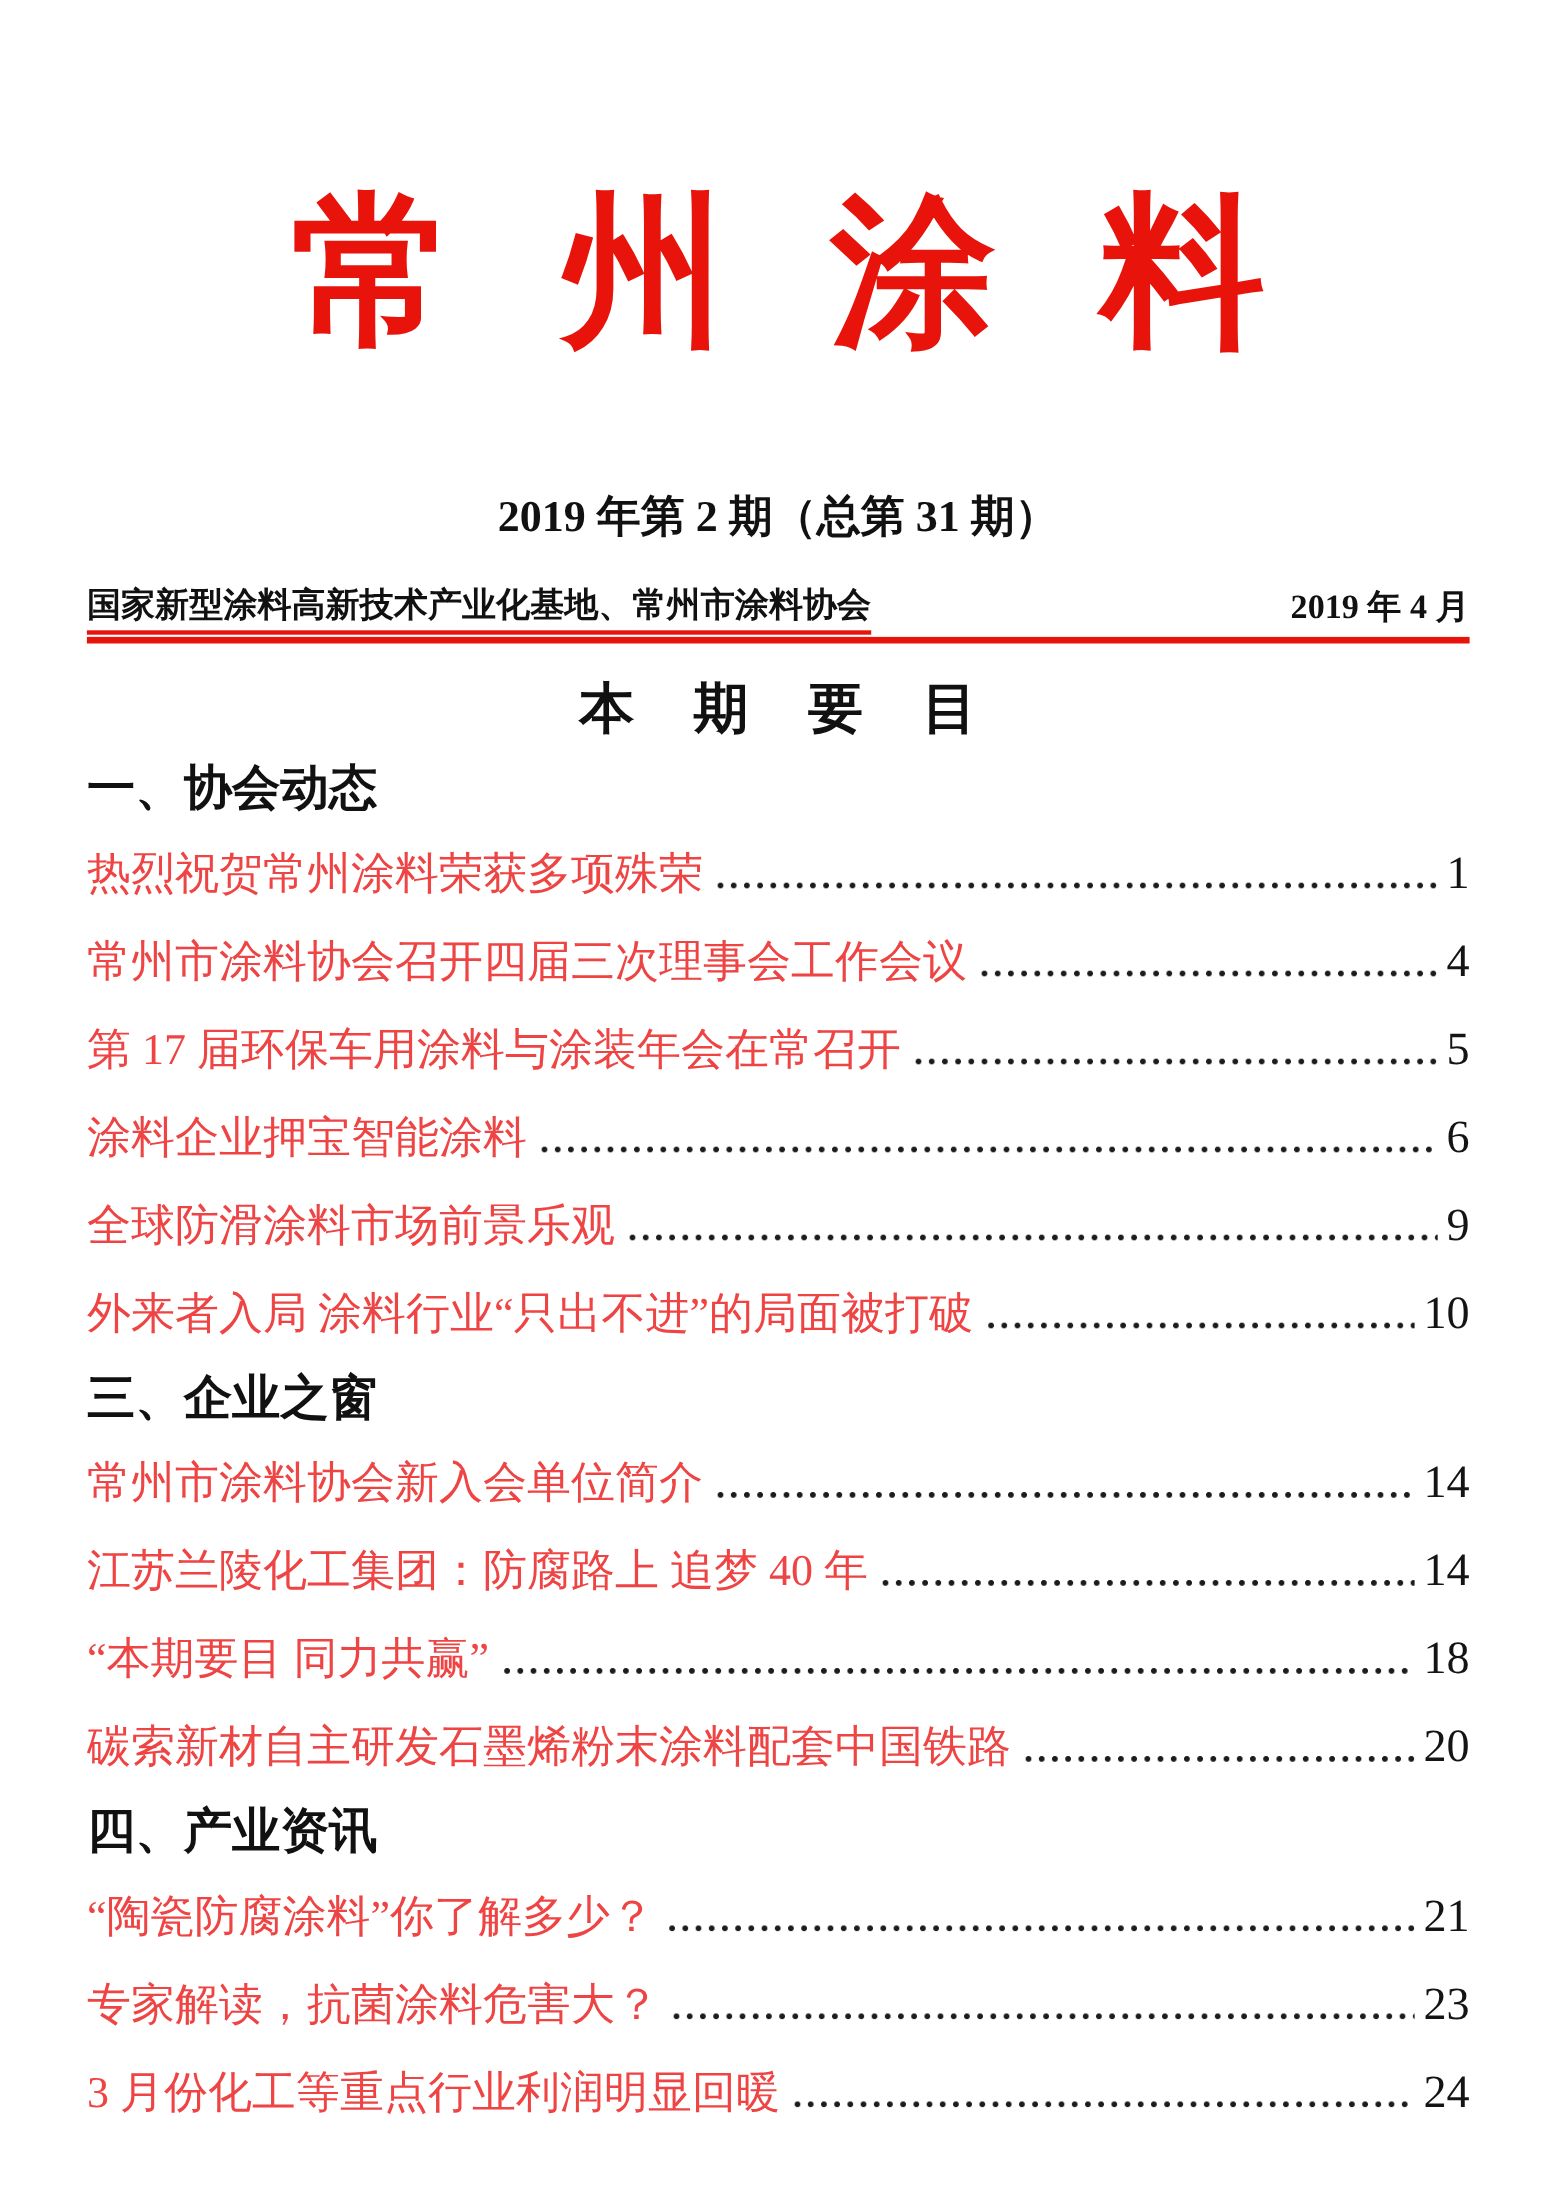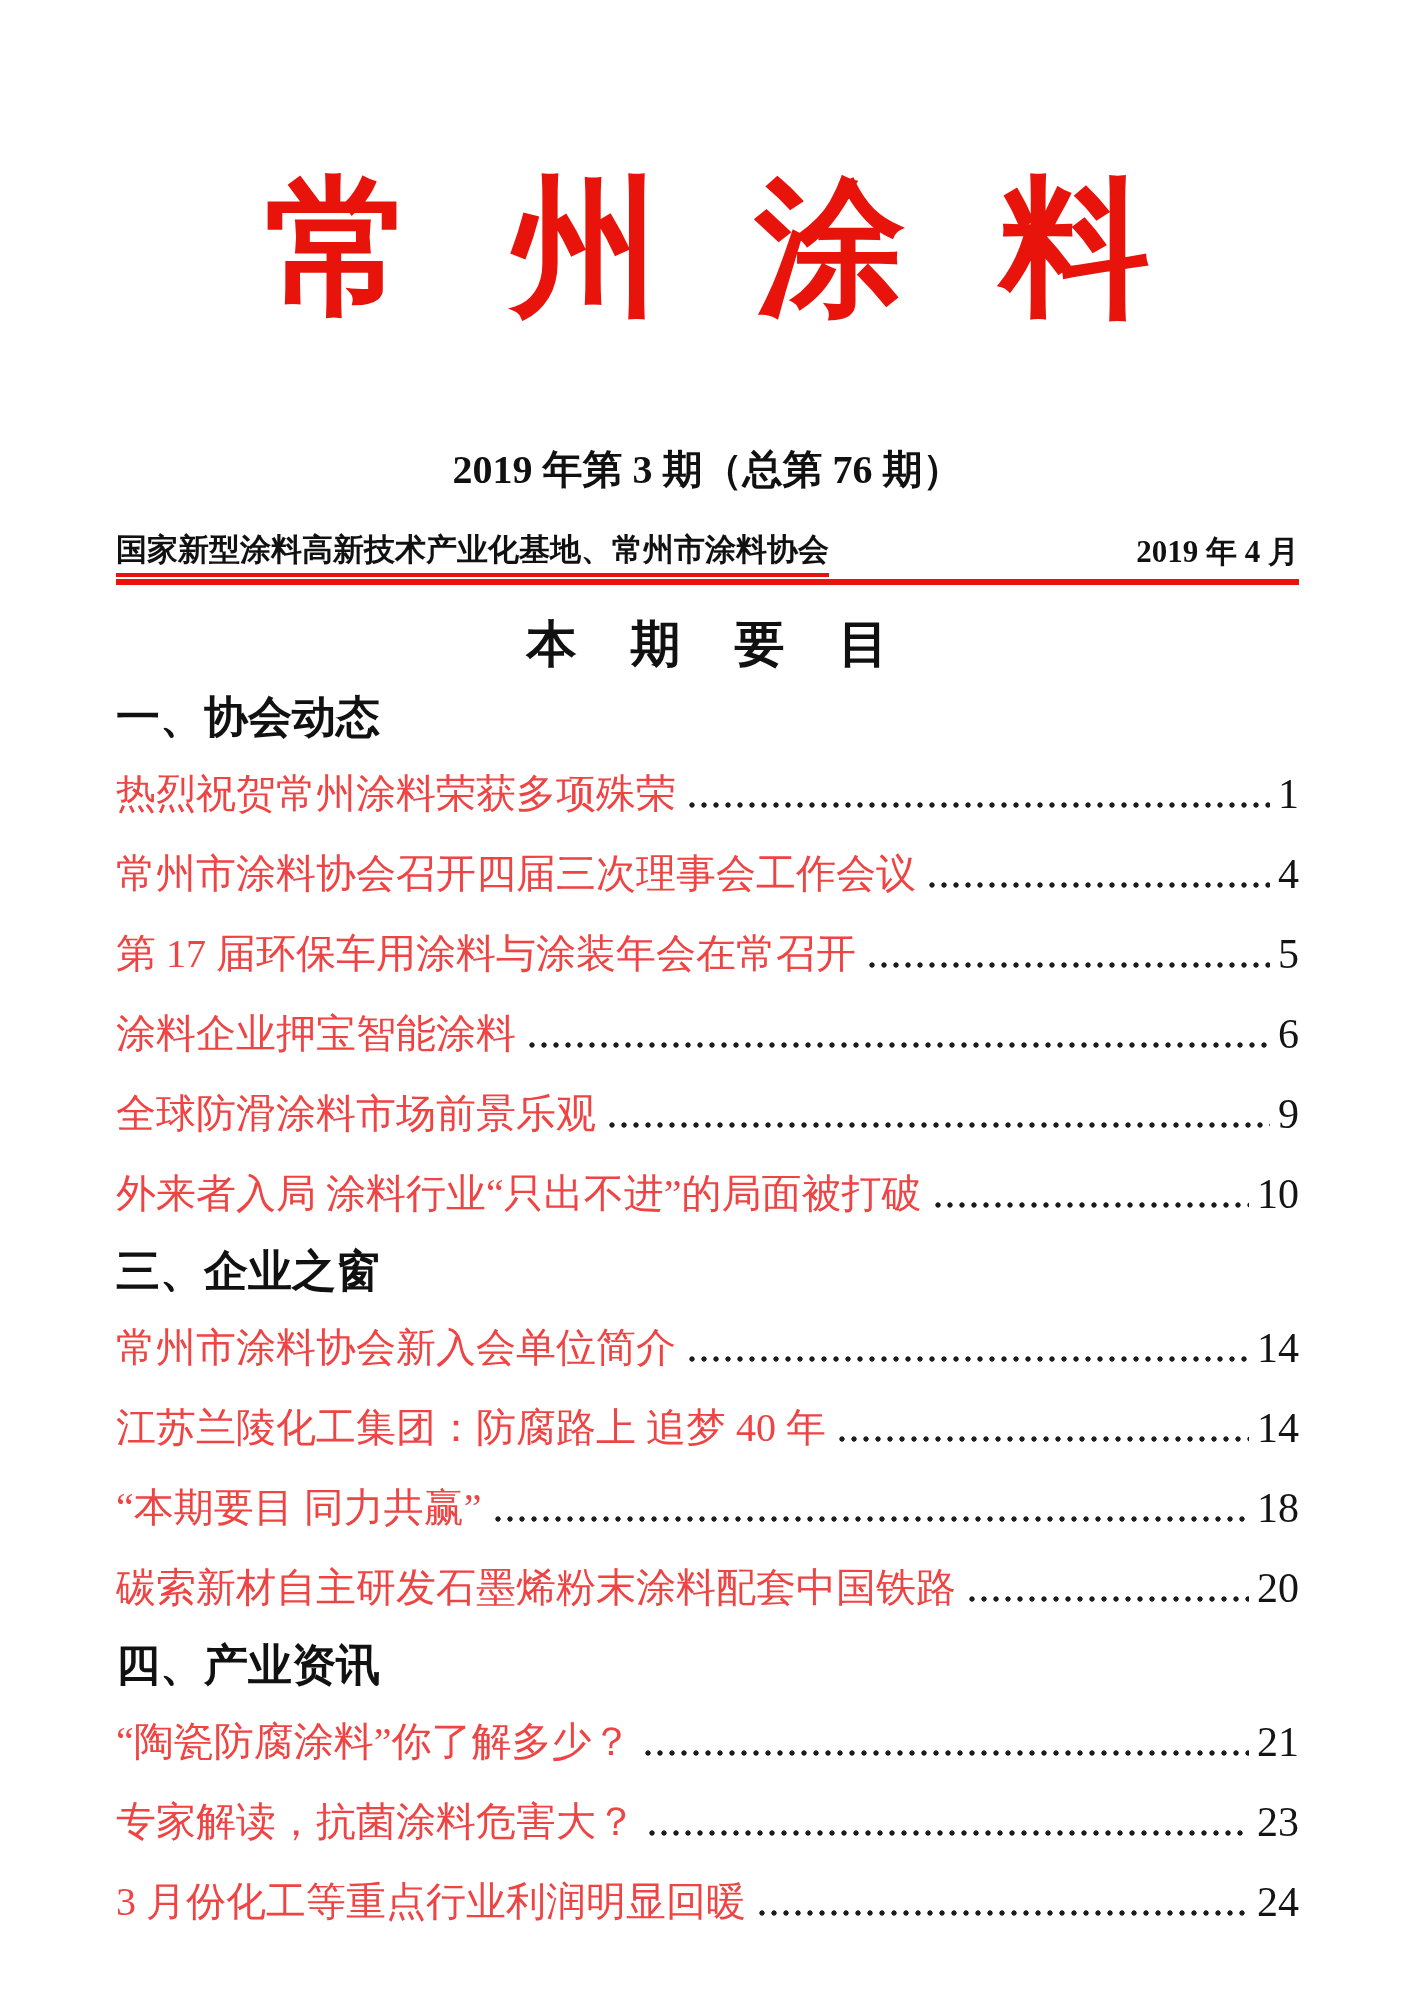--- a/index.html
+++ b/index.html
@@ -7,21 +7,21 @@
     position: relative;
     width: 1415px;
     height: 2000px;
     margin: 0 auto;
     background: #ffffff;
     overflow: hidden;
     font-family: "Liberation Serif", serif;
     color: #111;
   }
   .content {
-    padding: 0 116px;
+    padding: 0 79px;
   }
   
   .journal-title {
     margin: 0;
     padding-top: 168px;
     text-align: center;
     font-family: "Liberation Serif", serif;
     font-weight: 700;
     font-size: 150px;
     line-height: 160px;
@@ -107,21 +107,21 @@
   }
 </style>
 </head>
 <body>
 
 <div class="page">
   <div class="content">
 
     <h1 class="journal-title">常州涂料</h1>
 
-    <div class="issue-line">2019 年第 3 期（总第 76 期）</div>
+    <div class="issue-line">2019 年第 2 期（总第 31 期）</div>
 
     <div class="pub-row">
       <span class="pub-name">国家新型涂料高新技术产业化基地、常州市涂料协会</span>
       <span class="pub-date">2019 年 4 月</span>
     </div>
     <div class="red-rule"></div>
 
     <h2 class="toc-heading">本期要目</h2>
 
     <div id="toc-sections">

